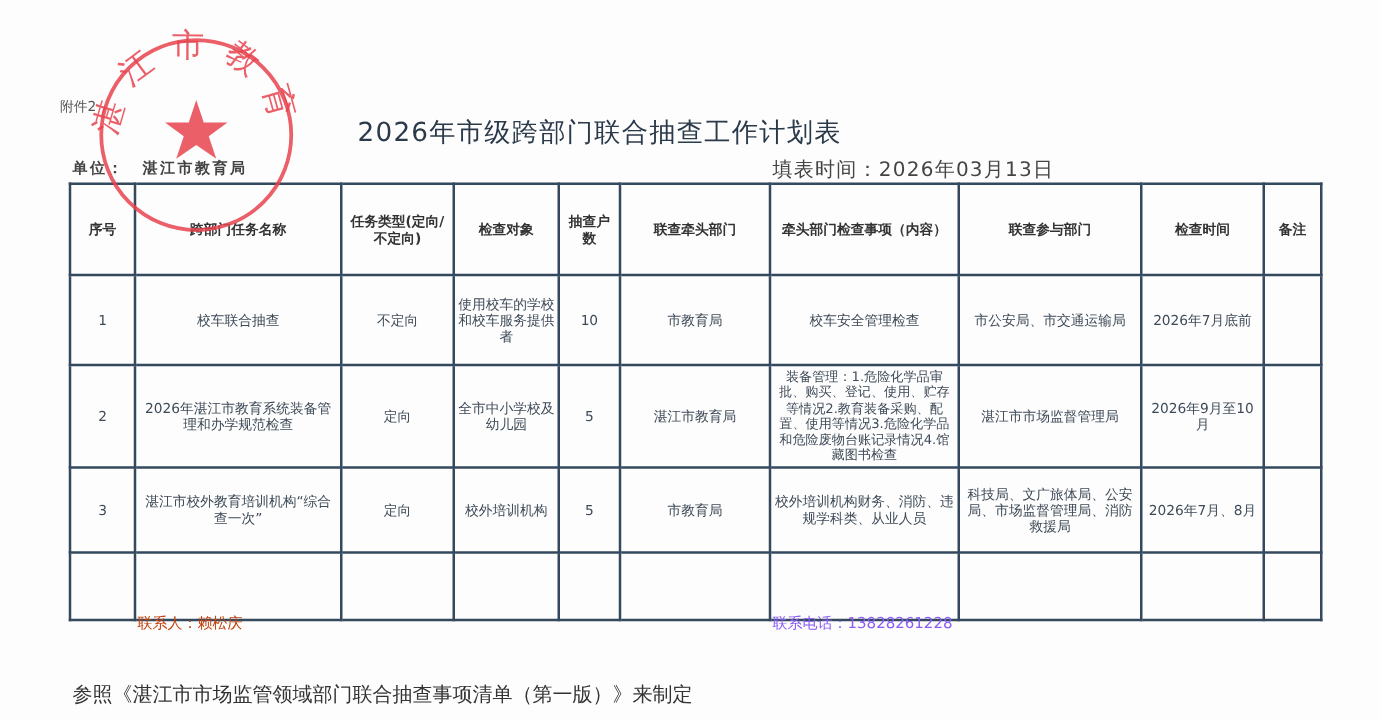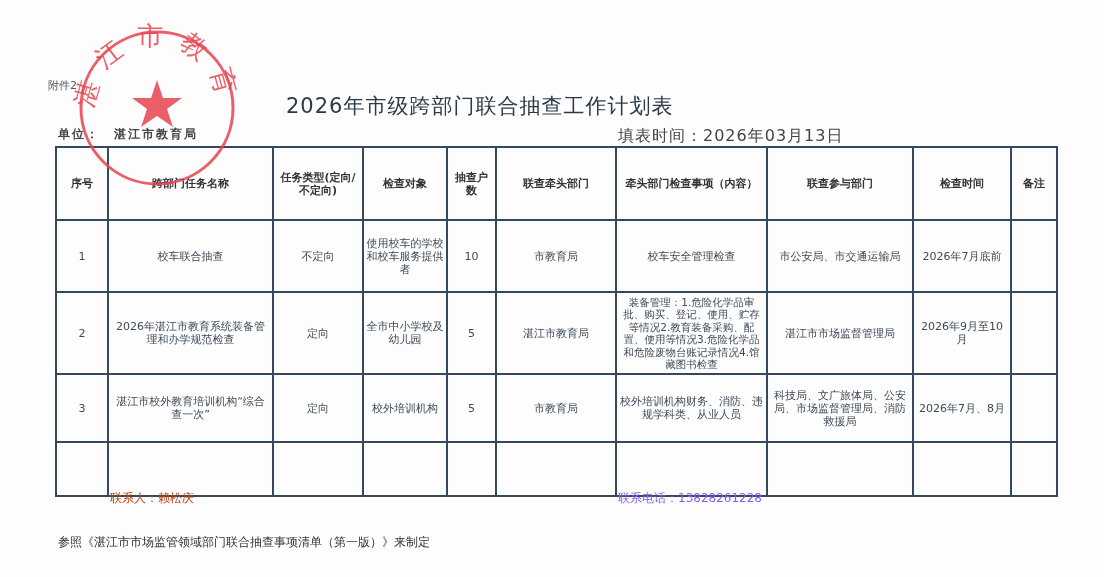--- a/index.html
+++ b/index.html
@@ -18,21 +18,21 @@
     width: 1001px;
   }
   table.plan td, table.plan th {
     border: 2px solid #34495e; text-align: center; vertical-align: middle; padding: 0 2px;
     font-size: 11px; color: #3e4a57; line-height: 13px; font-weight: normal;
   }
   table.plan th { font-weight: bold; color: #333; font-size: 11px; }
   .lefttext { text-align: center; line-height: 12.5px !important; font-size: 10.5px !important; }
   .contact { left: 110px; top: 490px; font-size: 12px; color: #c2410c; }
   .phone { left: 618px; top: 490px; font-size: 12px; color: #8b5cf6; }
-  .ref { left: 58px; top: 534px; font-size: 12px; color: #333; }
+  .ref { left: 58px; top: 546px; font-size: 16px; color: #333; }
   .stamp { left: 72px; top: 18px; width: 170px; height: 170px; pointer-events: none; }
 </style>
 </head>
 <body>
 
 <div class="abs attachment">附件2</div>
 <div class="abs title">2026年市级跨部门联合抽查工作计划表</div>
 <div class="abs unit">
   <span>单位：</span><span class="val">湛江市教育局</span>
 </div>

